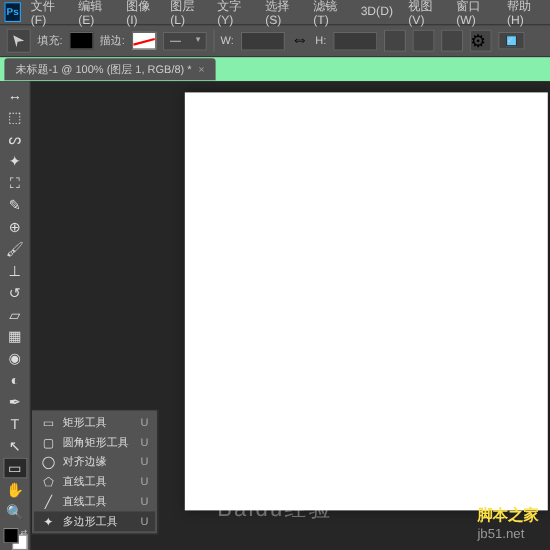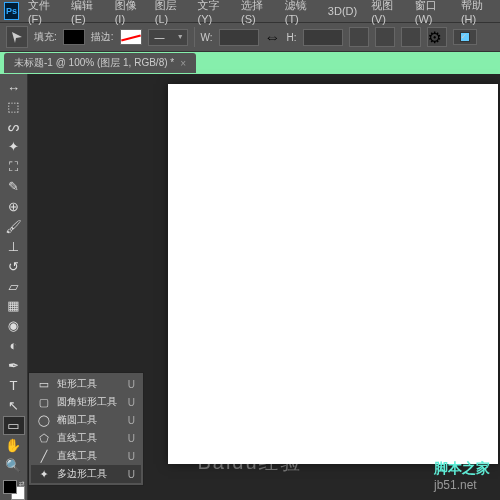--- a/index.html
+++ b/index.html
@@ -42,21 +42,21 @@
 
 .flyout { position: absolute; left: 28px; top: 372px; background: #535353; border: 1px solid #222; padding: 2px; z-index: 10; }
 .flyout-item { display: flex; align-items: center; gap: 6px; padding: 2px 6px; color: #ddd; font-size: 10px; min-width: 110px; justify-content: space-between; }
 .flyout-item.sel { background: #3a3a3a; }
 .fly-left { display: flex; align-items: center; gap: 6px; }
 .fly-icon { width: 14px; height: 14px; display: inline-flex; align-items: center; justify-content: center; font-size: 11px; }
 .shortcut { color: #aaa; font-size: 10px; }
 
 .wm1 { position: absolute; bottom: 24px; left: 50%; transform: translateX(-50%); color: rgba(255,255,255,0.35); font-size: 20px; font-weight: 300; letter-spacing: 2px; }
 .wm2 { position: absolute; bottom: 8px; right: 10px; color: #999; font-size: 12px; }
-.wm2 .sub { color: #5eead4; font-size: 14px; font-weight: bold; }
+.wm2 .sub { color: #fde047; font-size: 14px; font-weight: bold; }
 </style>
 </head>
 <body>
 
 <div class="topbar">
   <div class="ps-logo">Ps</div>
   <div class="menu-item">文件(F)</div>
   <div class="menu-item">编辑(E)</div>
   <div class="menu-item">图像(I)</div>
   <div class="menu-item">图层(L)</div>
@@ -147,21 +147,21 @@
   <div class="flyout-item">
     <span class="fly-left">
         <span class="fly-icon">▢</span>
         <span>圆角矩形工具</span>
       </span>
     <span class="shortcut">U</span>
   </div>
   <div class="flyout-item">
     <span class="fly-left">
         <span class="fly-icon">◯</span>
-        <span>椭圆工具</span>
+        <span>对齐边缘</span>
       </span>
     <span class="shortcut">U</span>
   </div>
   <div class="flyout-item">
     <span class="fly-left">
         <span class="fly-icon">⬠</span>
         <span>直线工具</span>
       </span>
     <span class="shortcut">U</span>
   </div>

